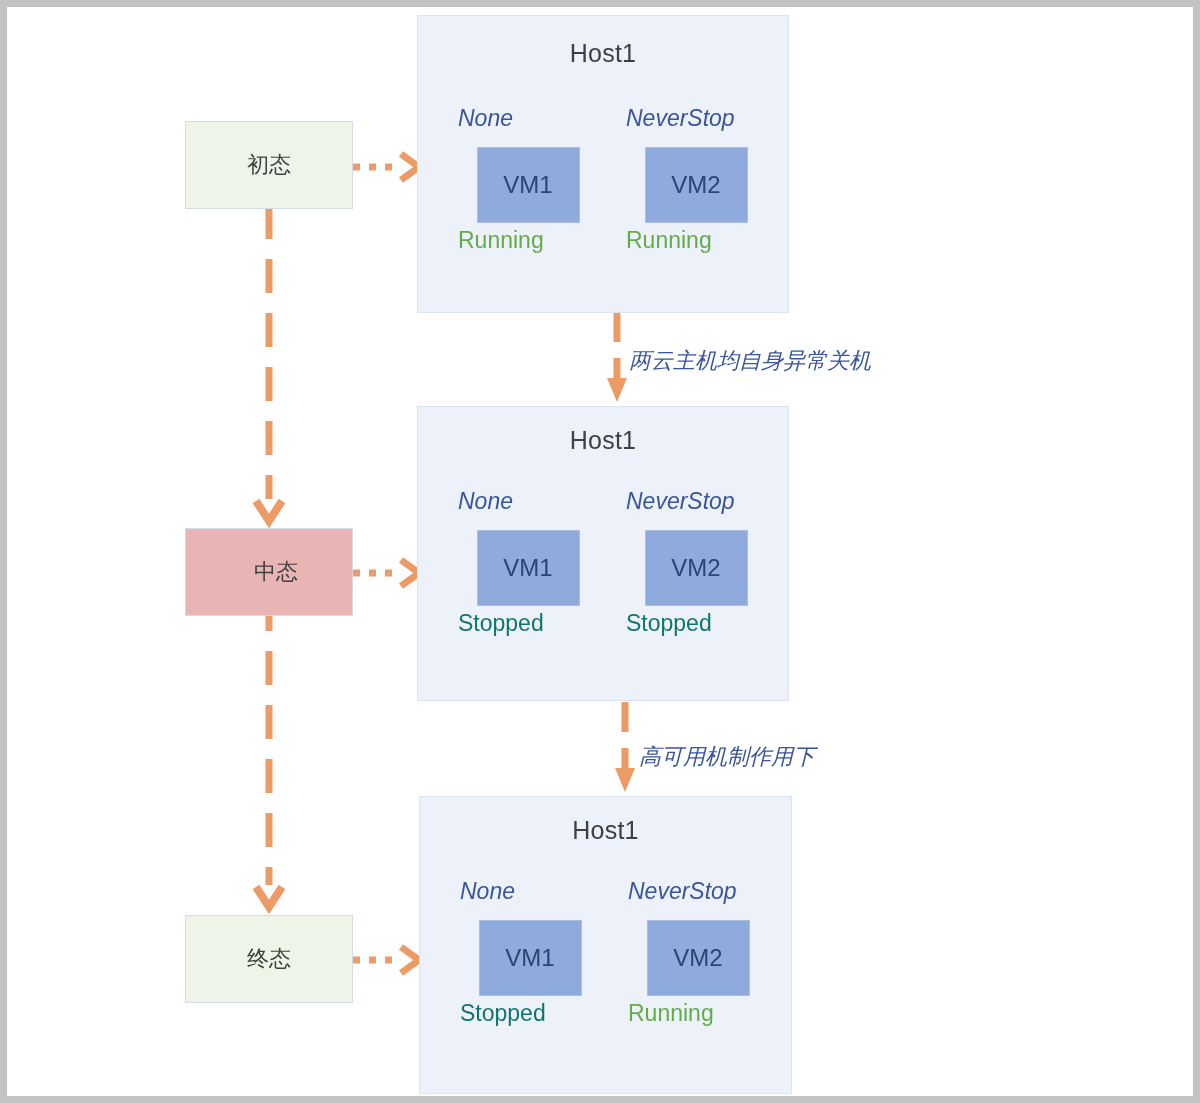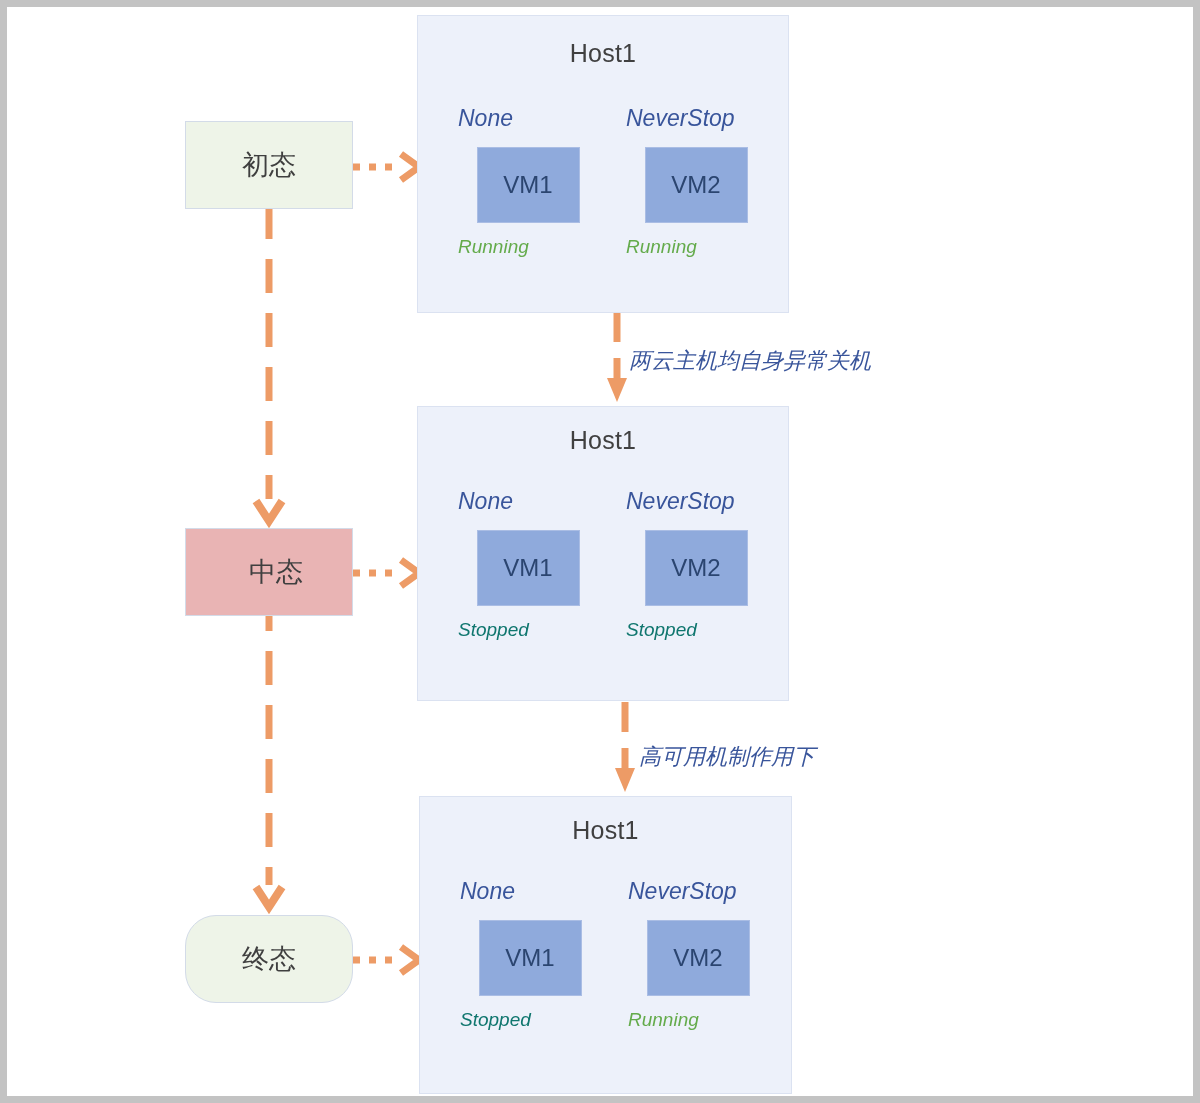--- a/index.html
+++ b/index.html
@@ -57,40 +57,39 @@
     background: #8faadc;
     border: 1px solid #aabde4;
     box-sizing: border-box;
     display: flex;
     align-items: center;
     justify-content: center;
     font-size: 24px;
     color: #2b4570;
   }
   .vm-status {
-    margin-top: 14px;
-    font-size: 19px;
-    font-style: italic;
+    margin-top: 6px;
+    font-size: 23px;
     line-height: 1;
     white-space: nowrap;
   }
   .status-running { color: #64ab4b; }
   .status-stopped { color: #0f766e; }
 
   
   .state-box {
     position: absolute;
     width: 168px;
     height: 88px;
     border: 1px solid #d3dbe8;
     box-sizing: border-box;
     display: flex;
     align-items: center;
     justify-content: center;
-    font-size: 27px;
+    font-size: 22px;
     color: #3f3f3f;
   }
   .state-initial { background: #eef4e8; }
   .state-middle  { background: #e9b4b4; }
   .state-final   { background: #eef4e8; }
 
   
   .conn {
     position: absolute;
   }
@@ -146,21 +145,21 @@
   <div class="edge-label" style="left:632px; top:735px;">高可用机制作用下</div>
 
   <div class="state-box state-initial" style="left:178px; top:114px;">
     <span>初态</span>
   </div>
 
   <div class="state-box state-middle" style="left:178px; top:521px;padding-left:14px;">
     <span>中态</span>
   </div>
 
-  <div class="state-box state-final" style="left:178px; top:908px;border-radius:31px;">
+  <div class="state-box state-final" style="left:178px; top:908px;">
     <span>终态</span>
   </div>
 
   <div class="host-panel" style="left:410px; top:8px; width:372px; height:298px;">
     <div class="host-title" style="top:23px;">Host1</div>
 
     <div class="vm-group" style="left:40px; top:91px;">
       <div class="vm-policy">None</div>
       <div class="vm-box">
         <span>VM1</span>

